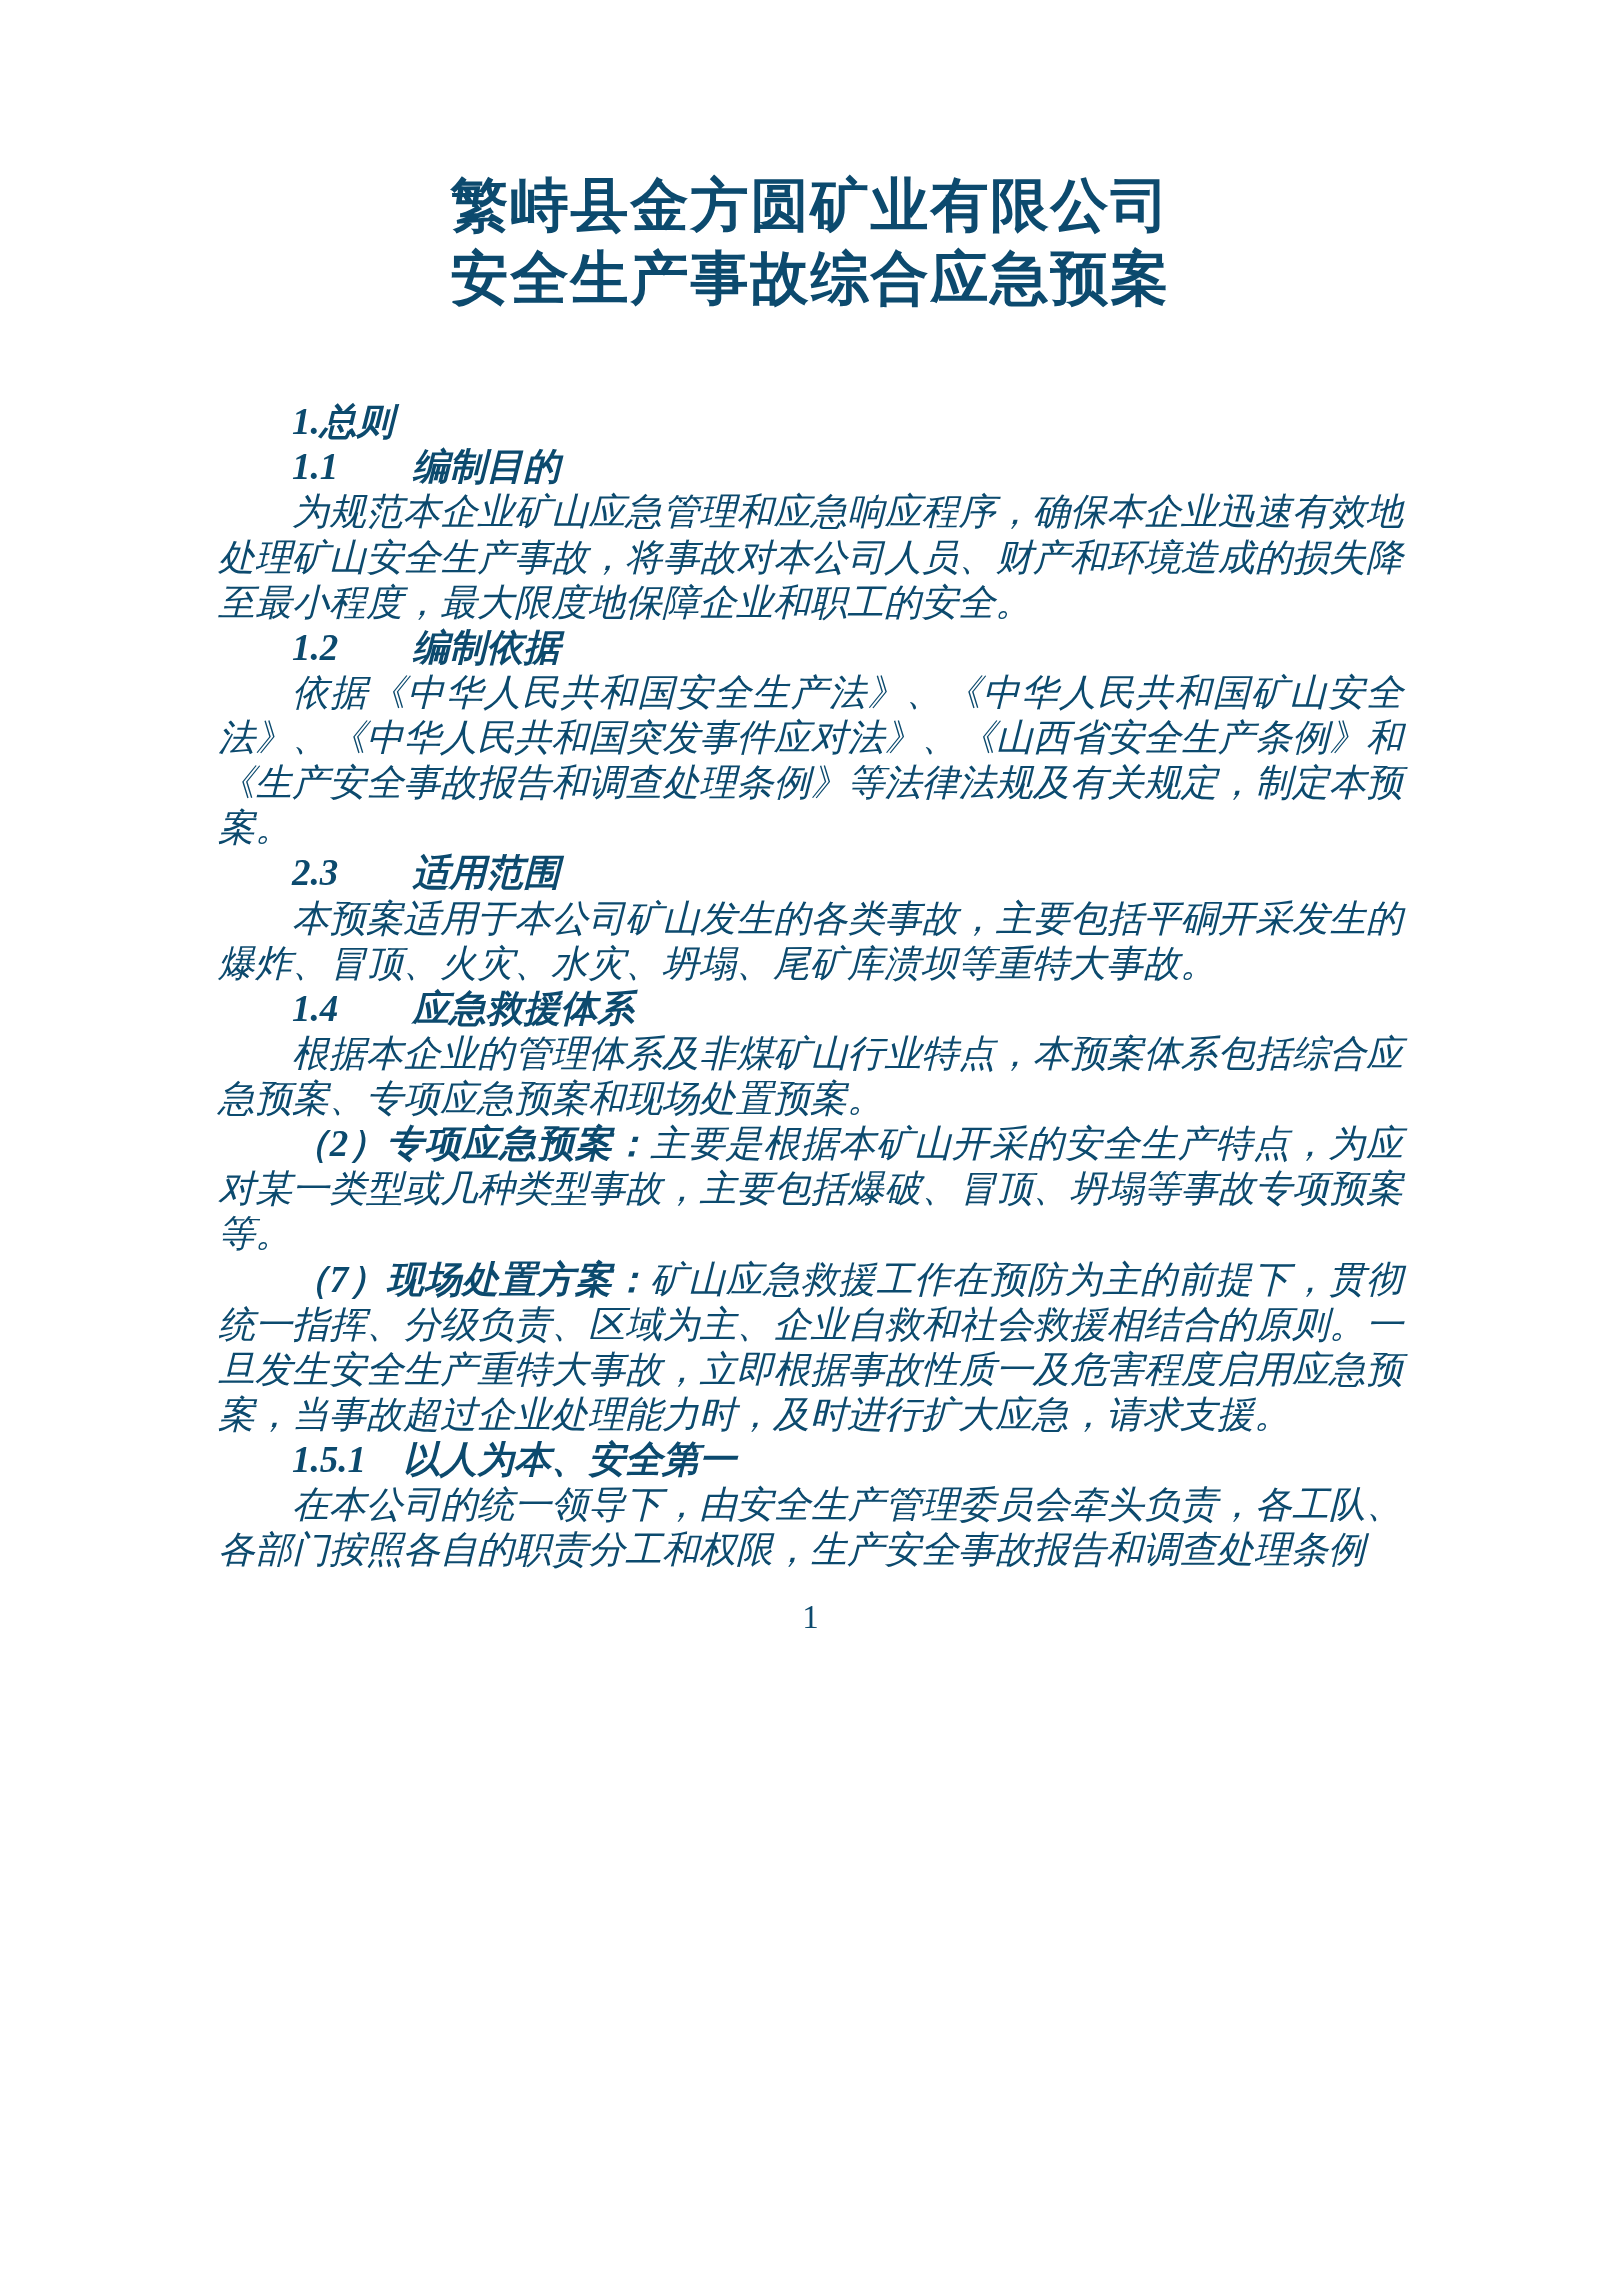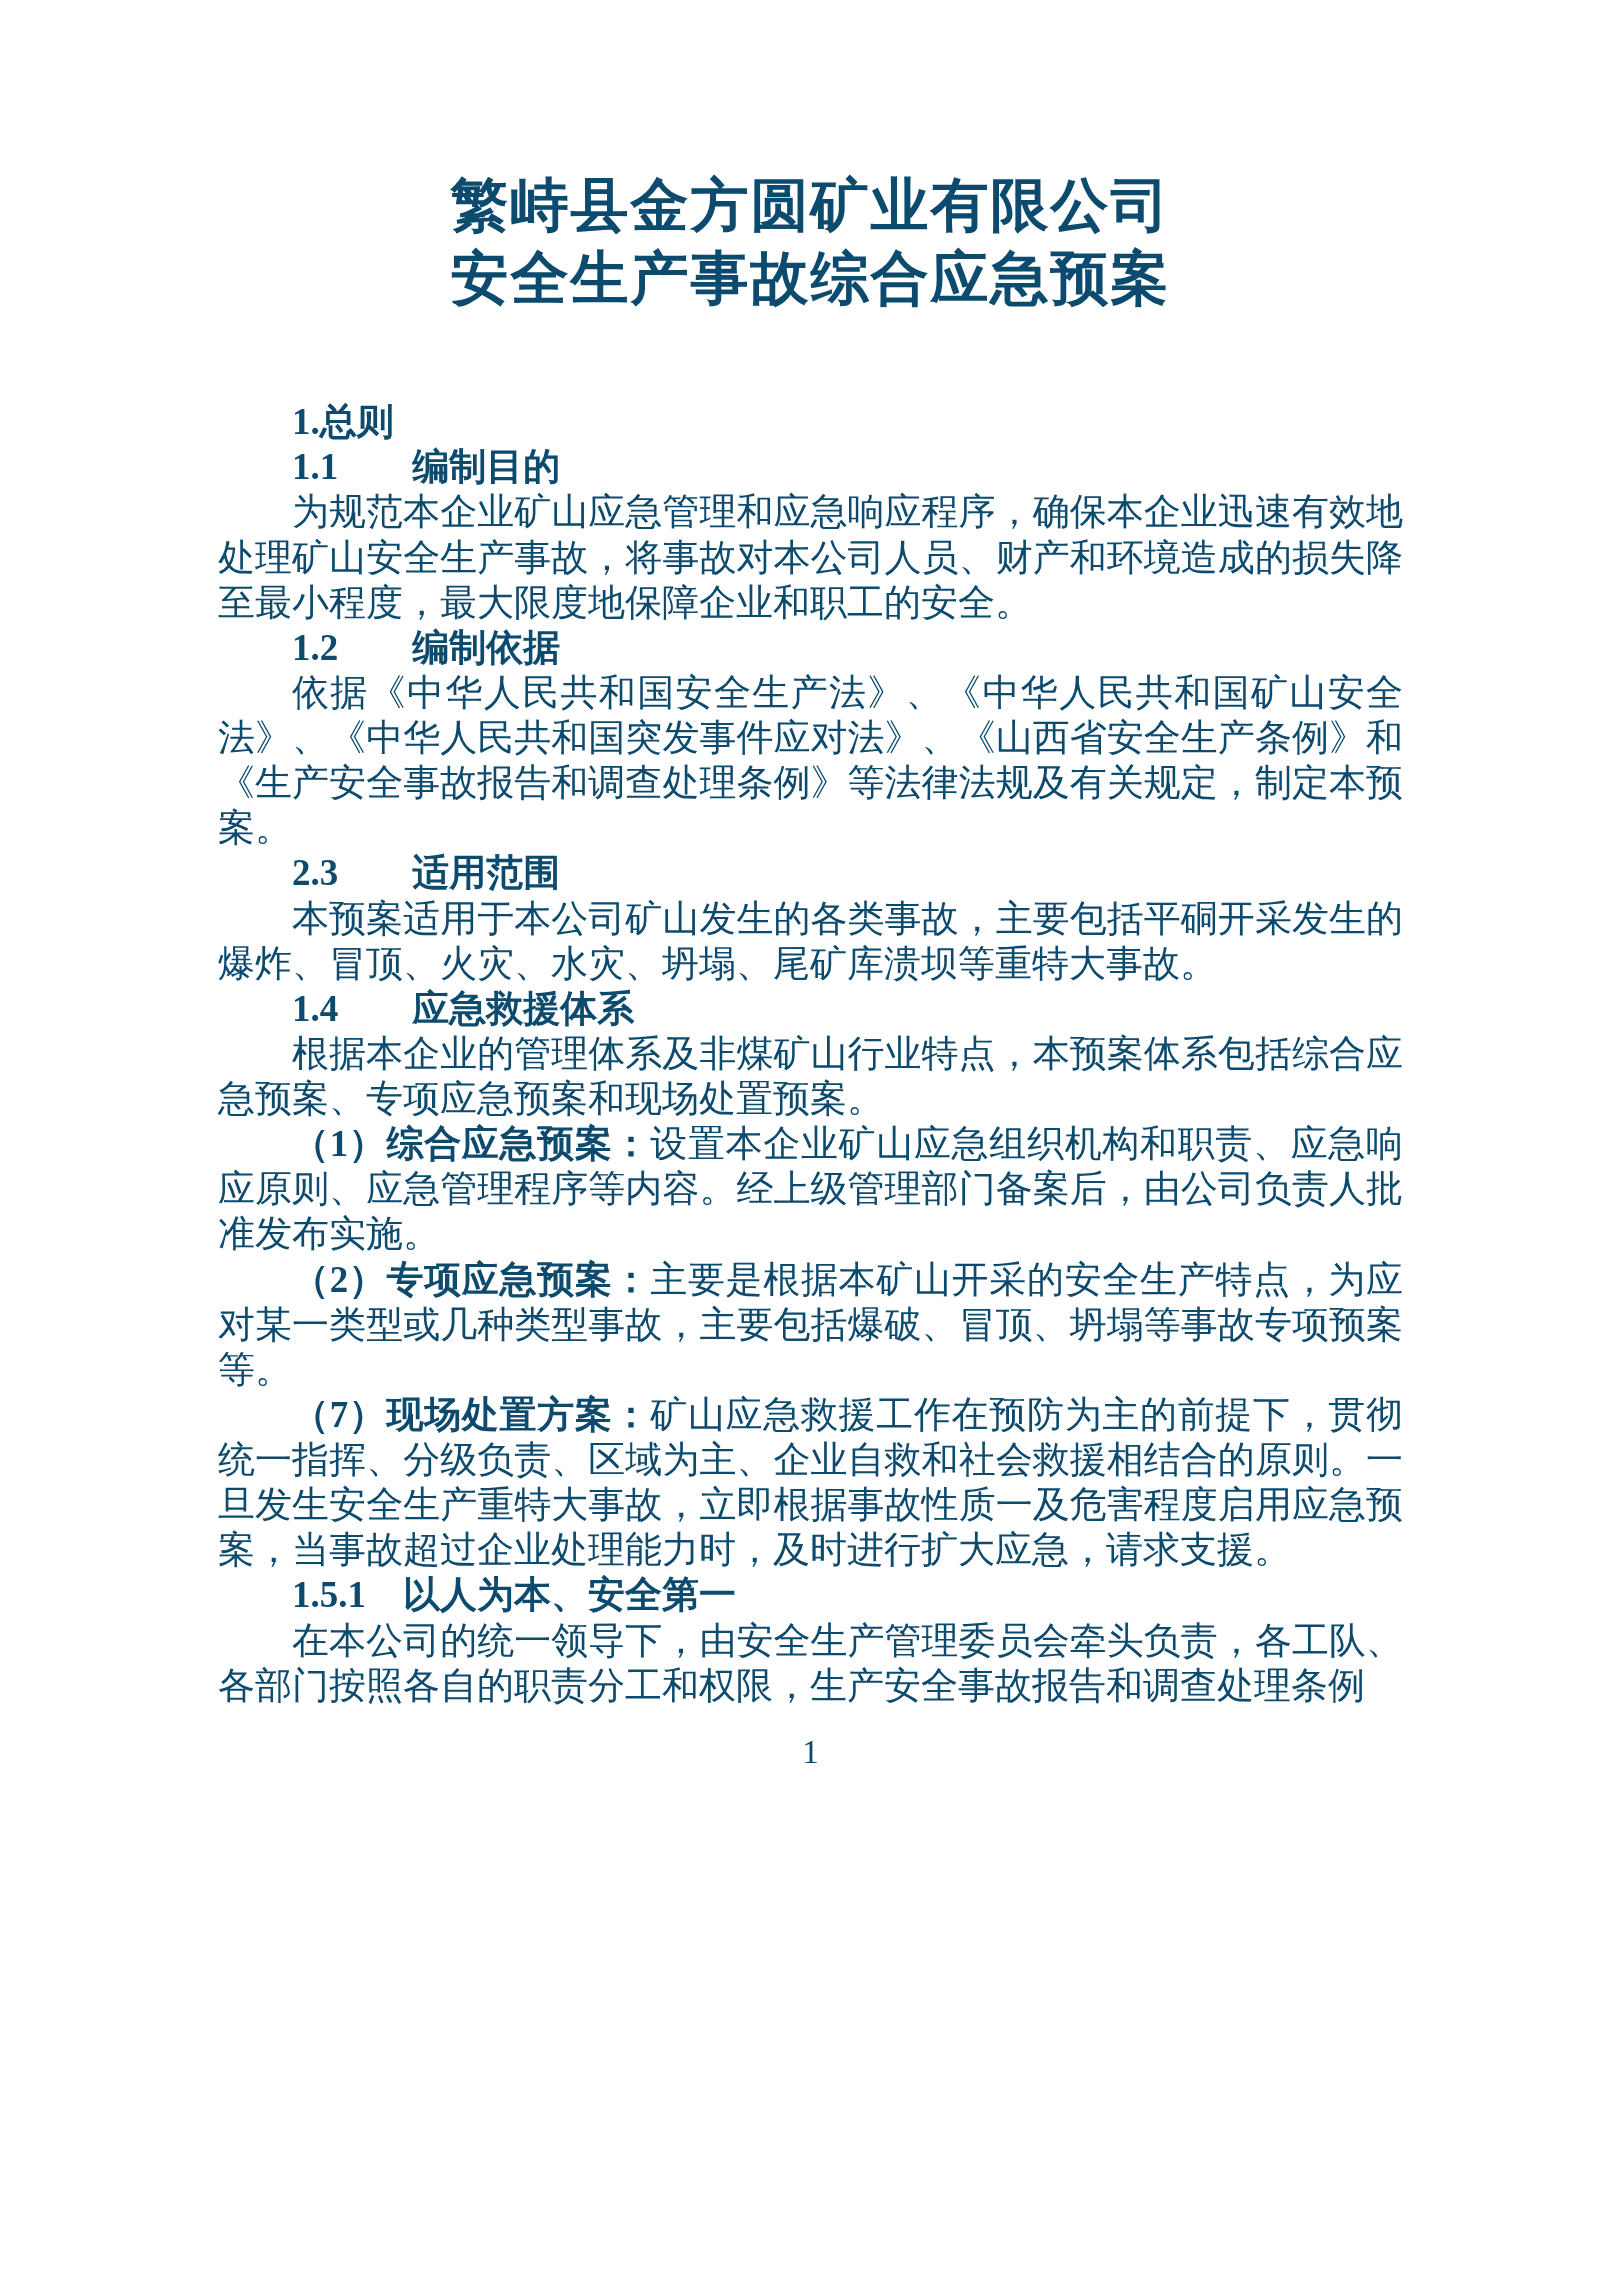--- a/index.html
+++ b/index.html
@@ -28,20 +28,21 @@
       margin: 0 0 84px 0;
     }
     .doc-title .title-line {
       display: block;
     }
     .doc-body {
       font-size: 37px;
       line-height: 1.22;
       text-align: justify;
       text-justify: inter-ideograph;
+      font-style: italic;
     }
     .doc-body p {
       margin: 0;
       padding: 0;
     }
     .heading {
       font-weight: bold;
       text-indent: 74px;
     }
     .para {
@@ -70,21 +71,20 @@
   <div class="doc-body">
       <p class="heading">1.总则</p>
       <p class="heading">1.1　　编制目的</p>
       <p class="para"><span>为规范本企业矿山应急管理和应急响应程序，确保本企业迅速有效地处理矿山安全生产事故，将事故对本公司人员、财产和环境造成的损失降至最小程度，最大限度地保障企业和职工的安全。</span></p>
       <p class="heading">1.2　　编制依据</p>
       <p class="para"><span>依据《中华人民共和国安全生产法》、《中华人民共和国矿山安全法》、《中华人民共和国突发事件应对法》、《山西省安全生产条例》和《生产安全事故报告和调查处理条例》等法律法规及有关规定，制定本预案。</span></p>
       <p class="heading">2.3　　适用范围</p>
       <p class="para"><span>本预案适用于本公司矿山发生的各类事故，主要包括平硐开采发生的爆炸、冒顶、火灾、水灾、坍塌、尾矿库溃坝等重特大事故。</span></p>
       <p class="heading">1.4　　应急救援体系</p>
       <p class="para"><span>根据本企业的管理体系及非煤矿山行业特点，本预案体系包括综合应急预案、专项应急预案和现场处置预案。</span></p>
-      <p class="para"><b>（1）综合应急预案：</b><span>设置本企业矿山应急组织机构和职责、应急响应原则、应急管理程序等内容。经上级管理部门备案后，由公司负责人批准发布实施。</span></p>
       <p class="para"><b>（2）专项应急预案：</b><span>主要是根据本矿山开采的安全生产特点，为应对某一类型或几种类型事故，主要包括爆破、冒顶、坍塌等事故专项预案等。</span></p>
       <p class="para"><b>（7）现场处置方案：</b><span>矿山应急救援工作在预防为主的前提下，贯彻统一指挥、分级负责、区域为主、企业自救和社会救援相结合的原则。一旦发生安全生产重特大事故，立即根据事故性质一及危害程度启用应急预案，当事故超过企业处理能力时，及时进行扩大应急，请求支援。</span></p>
       <p class="heading">1.5.1　以人为本、安全第一</p>
       <p class="para"><span>在本公司的统一领导下，由安全生产管理委员会牵头负责，各工队、各部门按照各自的职责分工和权限，生产安全事故报告和调查处理条例</span></p>
     </div>
 
   <div class="page-number">1</div>
 
 </div>
 

